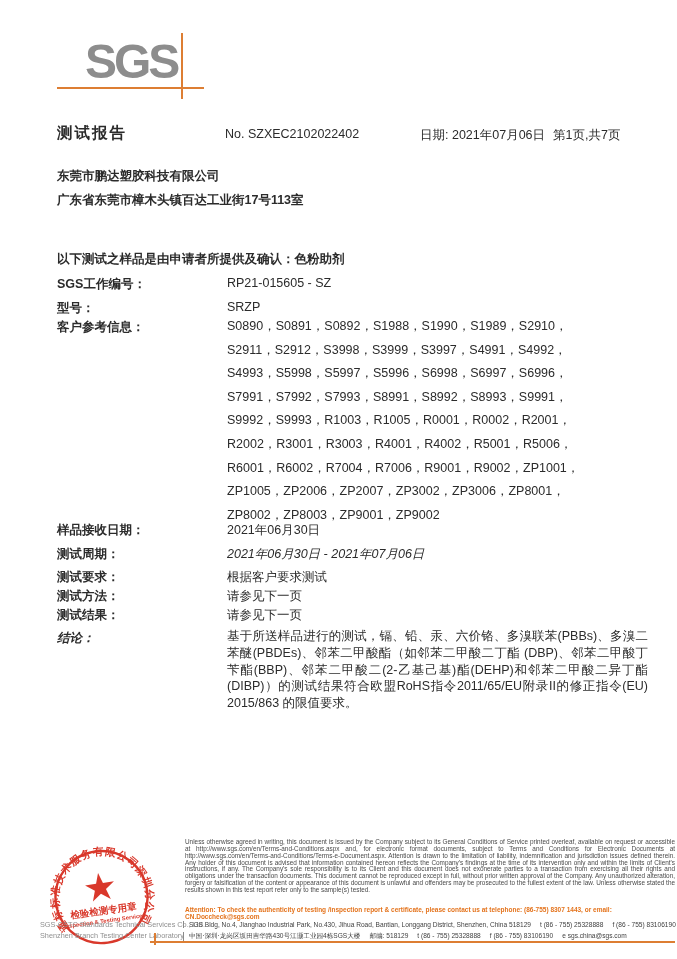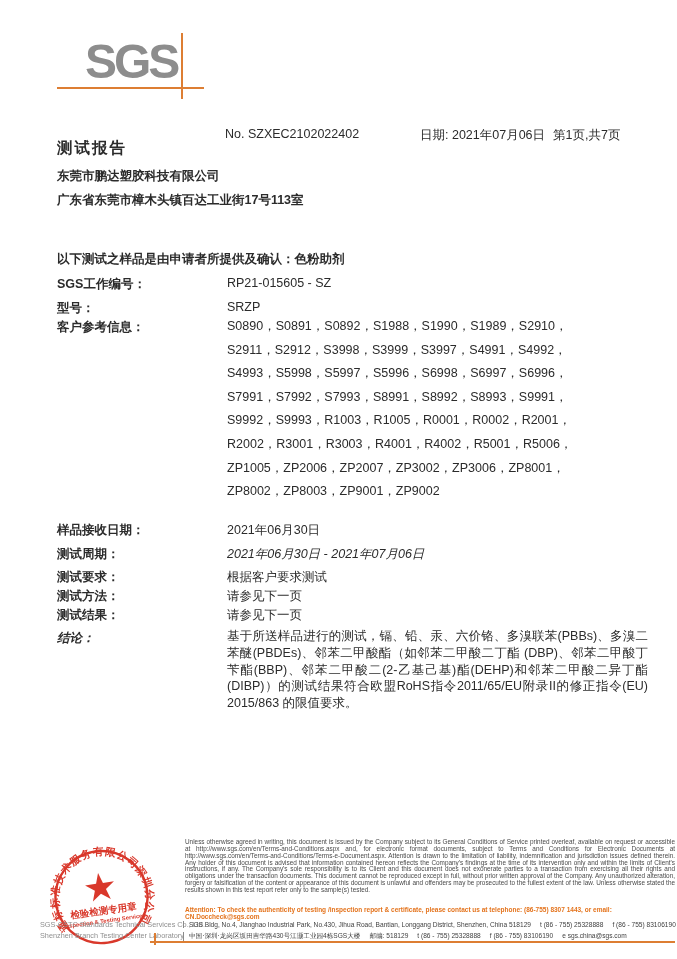--- a/index.html
+++ b/index.html
@@ -8,21 +8,21 @@
     font-family:"Liberation Sans","DejaVu Sans",sans-serif;color:#2b2b2b;font-size:12.5px;
   }
   .abs{position:absolute;white-space:nowrap;}
   .lbl{font-weight:bold;}
   .logo{
     font-weight:bold;font-size:48px;color:#8d8d8d;letter-spacing:-3px;
     font-family:"Liberation Sans","DejaVu Sans",sans-serif;line-height:1;
   }
   .hline{position:absolute;background:#dd7e33;height:2px;}
   .vline{position:absolute;background:#dd7e33;width:2px;}
-  .title{font-size:15.5px;font-weight:bold;letter-spacing:2px;margin-top:15px;}
+  .title{font-size:15.5px;font-weight:bold;letter-spacing:2px;}
   .ref-lines div{line-height:23.6px;}
   .conclusion{
     position:absolute;left:227px;top:628px;width:421px;white-space:normal;
     line-height:16.8px;text-align:justify;
   }
   .legal{
     position:absolute;left:185px;top:839px;width:490px;white-space:normal;
     font-size:6.4px;line-height:6.85px;color:#4a4a4a;text-align:justify;
   }
   .attention{
@@ -66,20 +66,21 @@
   <div class="abs" style="left:227px;top:300px;">SRZP</div>
 
   <div class="abs lbl" style="left:57px;top:319px;">客户参考信息：</div>
   <div class="abs ref-lines" style="left:227px;top:315px;">
     <div>S0890，S0891，S0892，S1988，S1990，S1989，S2910，</div>
     <div>S2911，S2912，S3998，S3999，S3997，S4991，S4992，</div>
     <div>S4993，S5998，S5997，S5996，S6998，S6997，S6996，</div>
     <div>S7991，S7992，S7993，S8991，S8992，S8993，S9991，</div>
     <div>S9992，S9993，R1003，R1005，R0001，R0002，R2001，</div>
     <div>R2002，R3001，R3003，R4001，R4002，R5001，R5006，</div>
+    <div>R6001，R6002，R7004，R7006，R9001，R9002，ZP1001，</div>
     <div>ZP1005，ZP2006，ZP2007，ZP3002，ZP3006，ZP8001，</div>
     <div>ZP8002，ZP8003，ZP9001，ZP9002</div>
   </div>
 
   <div class="abs lbl" style="left:57px;top:522px;">样品接收日期：</div>
   <div class="abs" style="left:227px;top:522px;">2021年06月30日</div>
 
   <div class="abs lbl" style="left:57px;top:546px;">测试周期：</div>
   <div class="abs" style="left:227px;top:546px;font-style:italic;">2021年06月30日 - 2021年07月06日</div>
 

